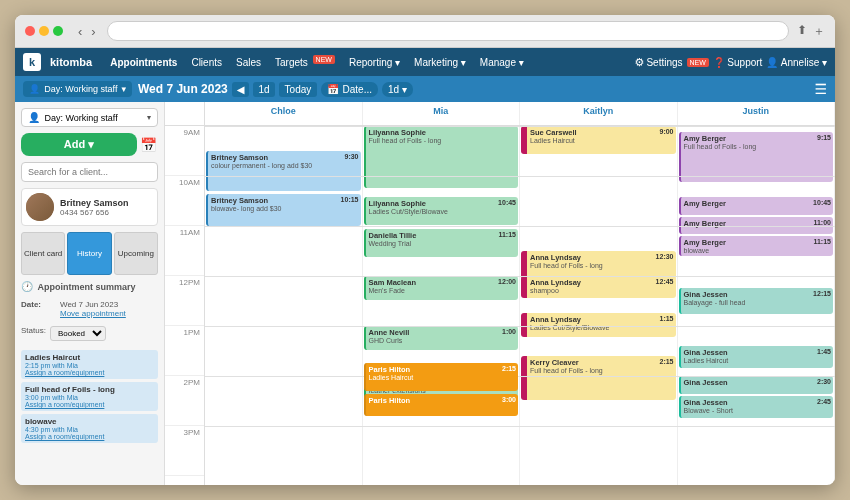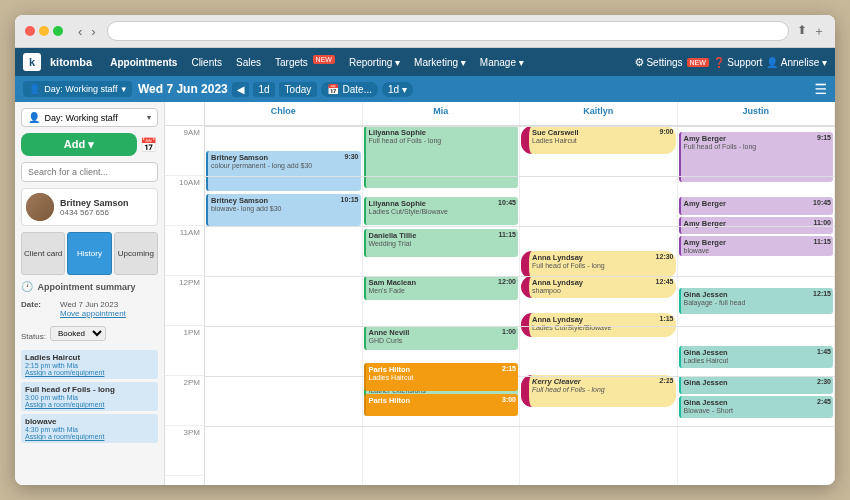--- a/index.html
+++ b/index.html
@@ -171,21 +171,21 @@
       align-items: center;
       gap: 4px;
       font-size: 9px;
       font-weight: bold;
       color: #555;
     }
     .clock-icon { color: #777; font-size: 10px; }
     .appt-detail { font-size: 8px; color: #555; display: flex; gap: 4px; margin-top: 2px; }
     .appt-label { font-weight: bold; min-width: 35px; }
     .move-link { color: #2980b9; font-size: 8px; cursor: pointer; text-decoration: underline; }
-    .status-row { display: flex; align-items: flex-end; gap: 4px; font-size: 8px; color: #555; margin-top: 2px; }
+    .status-row { display: flex; align-items: flex-start; gap: 4px; font-size: 8px; color: #555; margin-top: 2px; }
     .status-select { font-size: 8px; border: 1px solid #ccc; border-radius: 3px; padding: 1px 3px; cursor: pointer; }
     .service-list { display: flex; flex-direction: column; gap: 3px; margin-top: 3px; }
     .service-item { background: #d6e8f5; border-radius: 3px; padding: 3px 4px; }
     .service-name { font-size: 8px; font-weight: bold; color: #333; }
     .service-time { font-size: 7px; color: #2980b9; cursor: pointer; }
     .assign-link { font-size: 7px; color: #2980b9; cursor: pointer; text-decoration: underline; }
     
     
     .calendar-area { flex: 1; display: flex; flex-direction: column; overflow: hidden; }
     
@@ -238,21 +238,21 @@
       font-size: 7.5px;
       cursor: pointer;
     }
     .appt-block .appt-client { font-weight: bold; color: #333; }
     .appt-block .appt-service { color: #555; font-size: 7px; }
     .appt-time-corner { position: absolute; top: 2px; right: 2px; font-size: 7px; font-weight: bold; color: #333; }
     
     .bg-blue-light { background: #aed6f1; border-left: 2px solid #2980b9; }
     .bg-green-light { background: #a9dfbf; border-left: 2px solid #27ae60; }
     .bg-orange { background: #f39c12; border-left: 2px solid #d68910; color: #fff; }
-    .bg-yellow { background: #f9e79f; border-left: 8px solid #be185d; border-radius: 11px; }
+    .bg-yellow { background: #f9e79f; border-left: 6px solid #be185d; }
     .bg-purple { background: #d7bde2; border-left: 2px solid #8e44ad; }
     .bg-teal { background: #a2d9ce; border-left: 2px solid #1abc9c; }
   </style>
 </head>
 <body>
 
 <div class="browser-window">
 
   <div class="browser-chrome">
     <div class="traffic-lights">
@@ -503,21 +503,21 @@
               <div class="appt-block bg-yellow" style="top:150px; height:22px;">
                 <div class="appt-client">Anna Lyndsay</div>
                 <div class="appt-time-corner">12:45</div>
                 <div class="appt-service">shampoo</div>
               </div>
               <div class="appt-block bg-yellow" style="top:187px; height:24px;">
                 <div class="appt-client">Anna Lyndsay</div>
                 <div class="appt-time-corner">1:15</div>
                 <div class="appt-service">Ladies Cut/Style/Blowave</div>
               </div>
-              <div class="appt-block bg-yellow" style="top:249px; height:32px;font-style:italic;">
+              <div class="appt-block bg-yellow" style="top:230px; height:44px;">
                 <div class="appt-client">Kerry Cleaver</div>
                 <div class="appt-time-corner">2:15</div>
                 <div class="appt-service">Full head of Foils - long</div>
               </div>
             </div>
 
             <div class="staff-col">
               <div class="appt-block bg-purple" style="top:6px; height:50px;">
                 <div class="appt-client">Amy Berger</div>
                 <div class="appt-time-corner">9:15</div>

